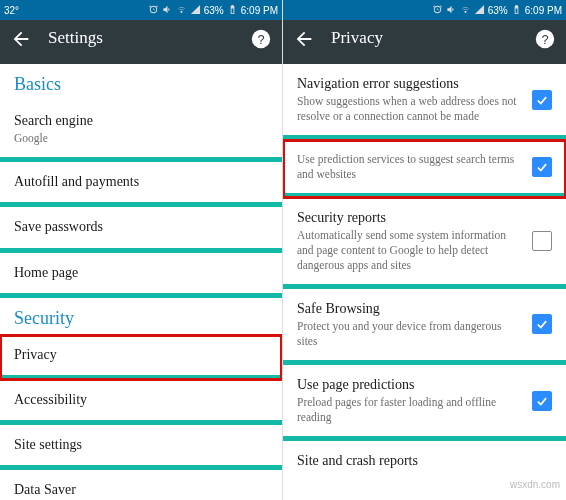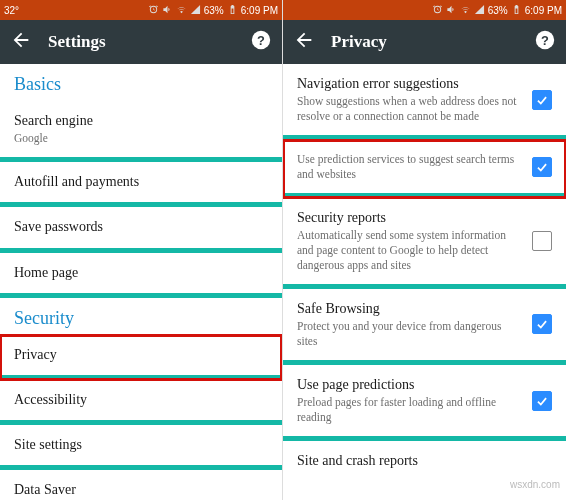--- a/index.html
+++ b/index.html
@@ -12,32 +12,32 @@
   height: 500px;
   overflow: hidden;
   position: relative;
 }
 .container { display: flex; width: 566px; height: 500px; }
 .phone { width: 283px; height: 500px; display: flex; flex-direction: column; background: #fff; border-right: 1px solid #ddd; }
 .phone:last-child { border-right: none; }
 
 
 .statusbar {
-  height: 20px; background: #c2410c; color: #fff;
+  height: 20px; background: #0369a1; color: #fff;
   display: flex; align-items: center; font-size: 10px; padding: 0 4px;
   font-family: Arial, sans-serif;
 }
 .statusbar .left { display: flex; align-items: center; gap: 4px; }
 .statusbar .right { margin-left: auto; display: flex; align-items: center; gap: 3px; }
 .statusbar svg { width: 11px; height: 11px; fill: #ddd; }
 
 
 .appbar {
   height: 44px; background: #2f3a3f; color: #fff;
-  display: flex; align-items: center; padding: 0 10px; gap: 16px; font-weight: bold;
+  display: flex; align-items: flex-start; padding: 8px 10px; gap: 16px;
 }
 .appbar .title { font-size: 17px; flex: 1; }
 .back-icon svg, .help-icon svg { width: 22px; height: 22px; fill: #fff; }
 .help-icon { margin-left: auto; }
 
 
 .content { flex: 1; overflow: hidden; background: #fff; }
 .section-header {
   color: #1a8ccc; font-size: 18px; padding: 10px 14px 6px;
 }

